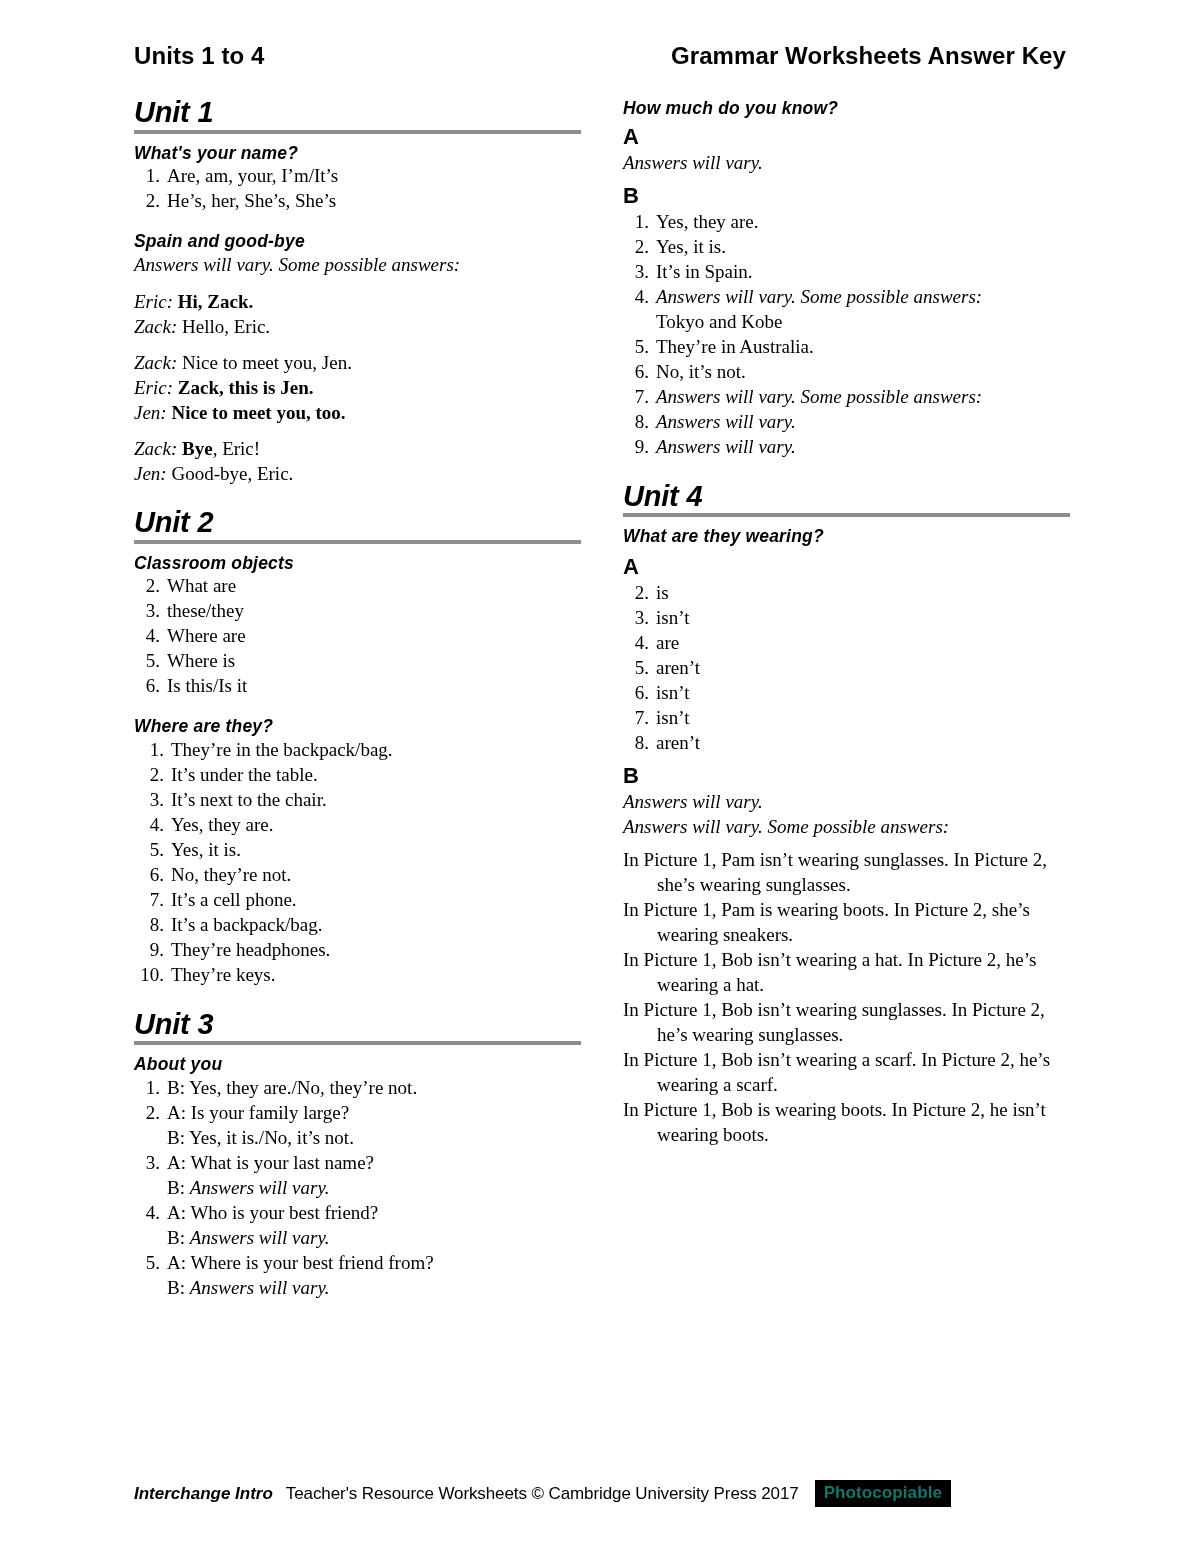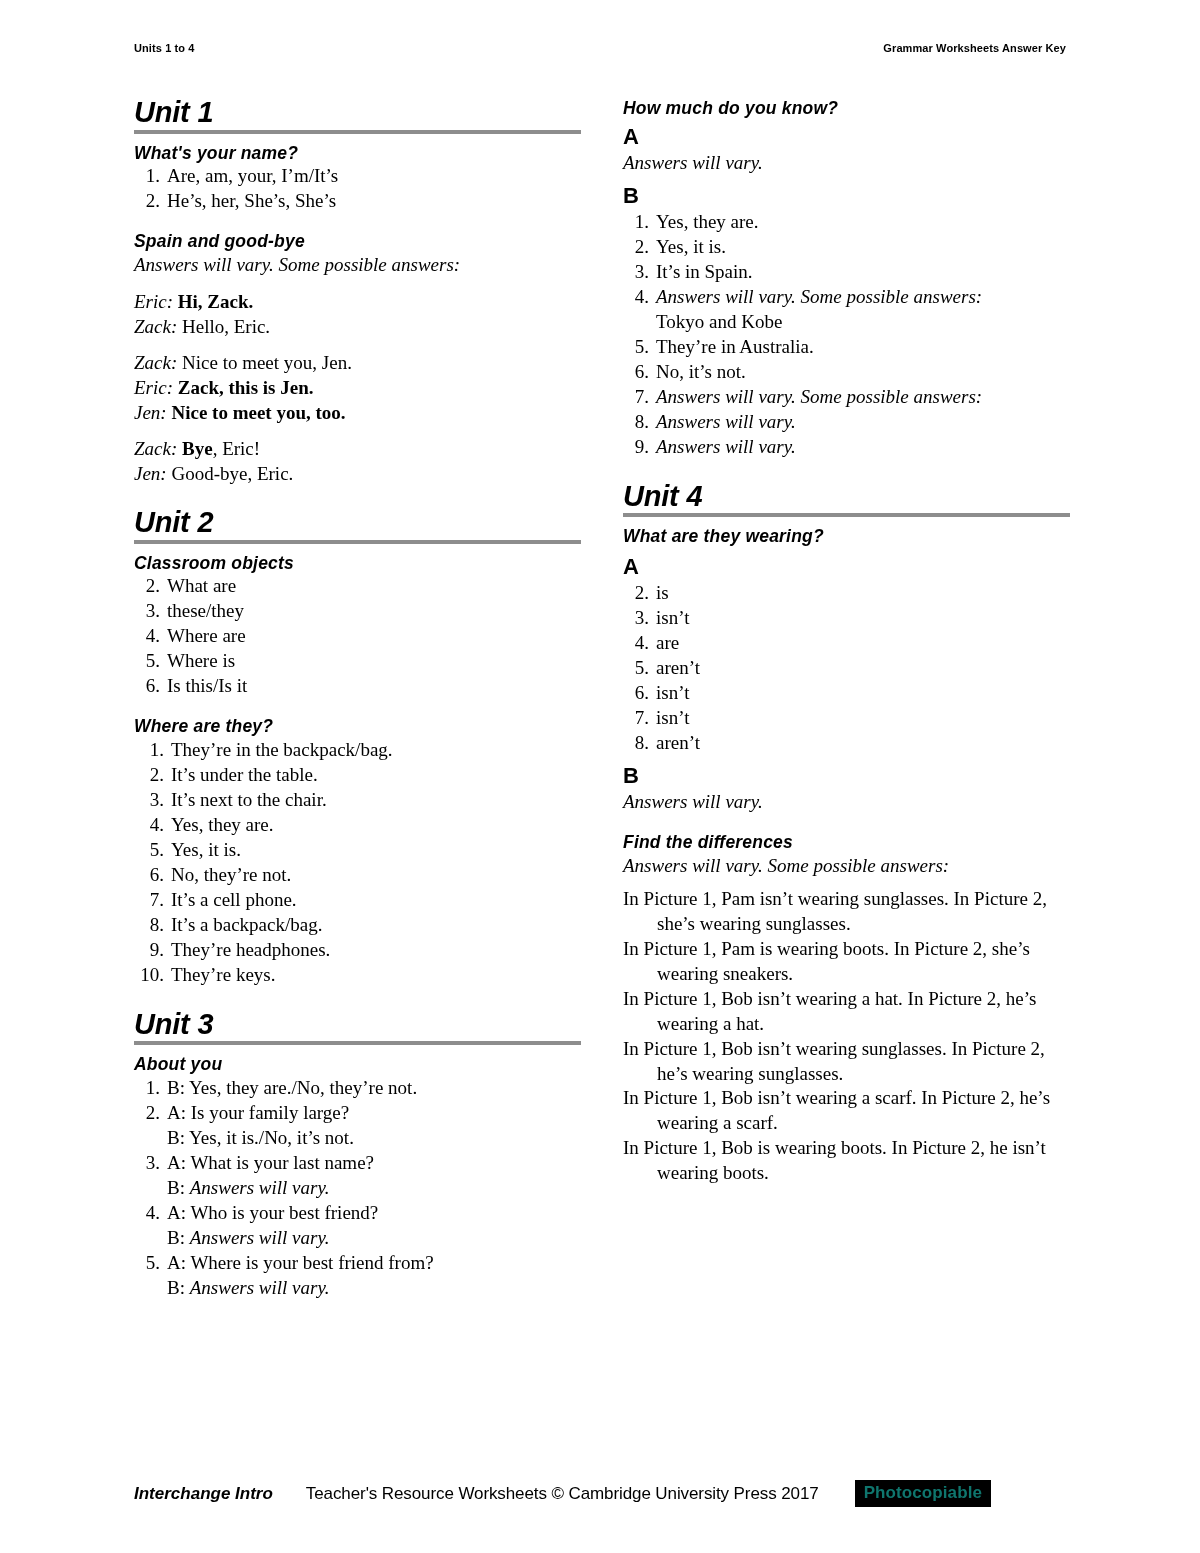--- a/index.html
+++ b/index.html
@@ -29,21 +29,21 @@
   .runhead {
     position: absolute;
     left: 134px;
     top: 42px;
     width: 932px;
     display: flex;
     justify-content: space-between;
     align-items: baseline;
     font-family: "Liberation Sans", "DejaVu Sans", sans-serif;
     font-weight: bold;
-    font-size: 11px;
+    font-size: 24px;
     letter-spacing: 0.1px;
   }
   .runhead-left { white-space: nowrap; }
   .runhead-right { white-space: nowrap; }
 
   
   .columns {
     position: absolute;
     left: 134px;
     top: 98px;
@@ -168,21 +168,20 @@
   .footer {
     position: absolute;
     left: 134px;
     top: 1480px;
     width: 940px;
     display: flex;
     align-items: center;
     font-family: "Liberation Sans", "DejaVu Sans", sans-serif;
     font-size: 17px;
     white-space: nowrap;
-    gap: 20px;
   }
   .footer-title {
     font-style: italic;
     font-weight: bold;
     margin-right: 13px;
   }
   .footer-text {
     font-weight: normal;
     letter-spacing: -0.1px;
   }
@@ -459,21 +458,20 @@
           </li>
           <li>
             <span class="num">8.</span>
             <span class="txt">aren’t</span>
           </li>
         </ol>
 
         <div class="letter-head">B</div>
         <p class="p ital">Answers will vary.</p>
 
-        <div class="sec-head gap">Find the differences</div>
         <p class="p ital">Answers will vary. Some possible answers:</p>
 
         <div class="hang-wrap">
           <p class="hang">In Picture 1, Pam isn’t wearing sunglasses. In Picture 2, she’s wearing sunglasses.</p>
           <p class="hang">In Picture 1, Pam is wearing boots. In Picture 2, she’s wearing sneakers.</p>
           <p class="hang">In Picture 1, Bob isn’t wearing a hat. In Picture 2, he’s wearing a hat.</p>
           <p class="hang">In Picture 1, Bob isn’t wearing sunglasses. In Picture 2, he’s wearing sunglasses.</p>
           <p class="hang">In Picture 1, Bob isn’t wearing a scarf. In Picture 2, he’s wearing a scarf.</p>
           <p class="hang">In Picture 1, Bob is wearing boots. In Picture 2, he isn’t wearing boots.</p>
         </div>

